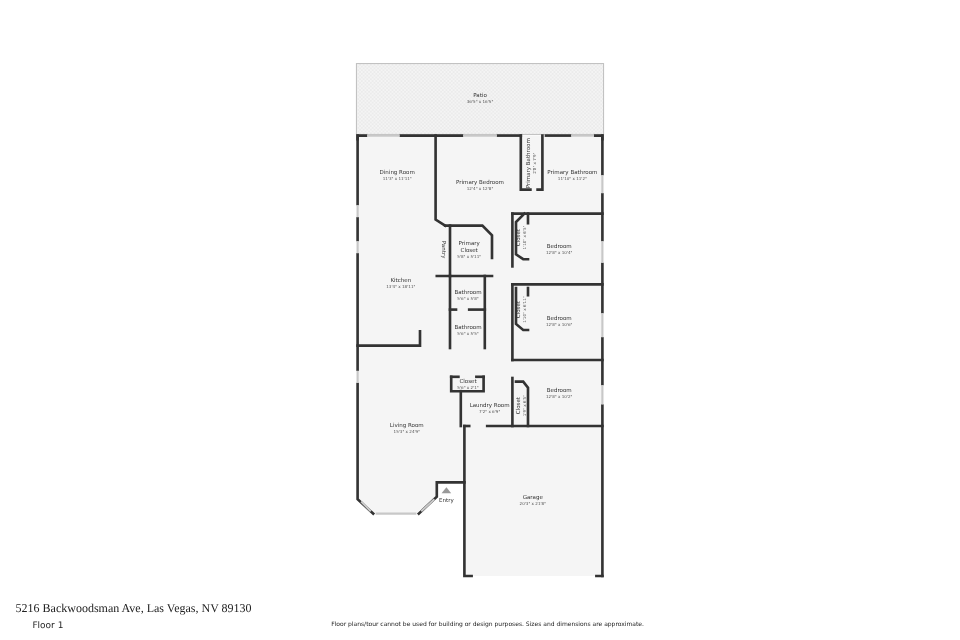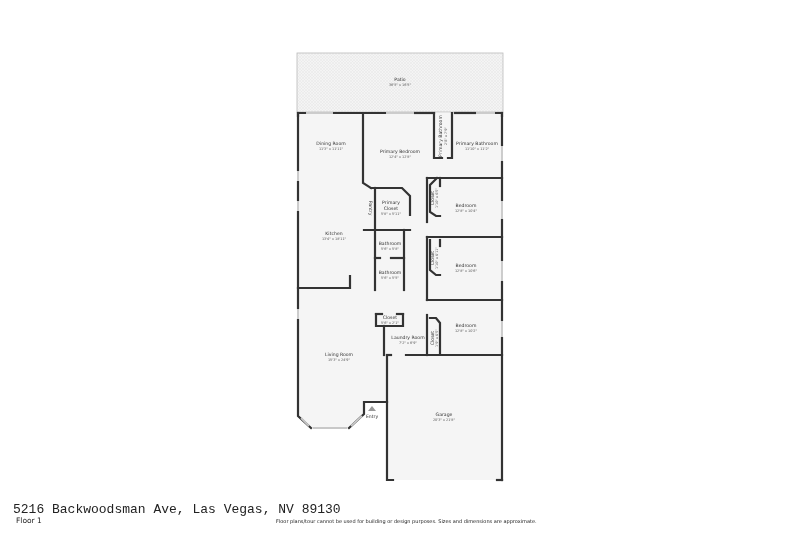--- a/index.html
+++ b/index.html
@@ -1,22 +1,22 @@
 <!DOCTYPE html>
 <html><head>
 <meta charset="utf-8">
 <style>
   html, body { margin:0; padding:0; background:#ffffff; }
   body { width:800px; height:533px; position:relative; overflow:hidden; font-family:"DejaVu Sans", sans-serif; }
   #plan { position:absolute; left:0; top:0; width:800px; height:533px; }
   .lbl { font-family:"DejaVu Sans", sans-serif; fill:#333; text-anchor:middle; }
   .rname { font-size:4.6px; }
   .rdim { font-size:3.4px; fill:#555; }
-  .footer-address { position:absolute; left:13px; top:502px; font-size:13px; color:#222; font-family:Liberation Mono, monospace; }
-  .footer-floor { position:absolute; left:16px; top:516px; font-size:7.5px; color:#222; font-family:"DejaVu Sans", sans-serif; }
+  .footer-address { position:absolute; left:13px; top:502px; font-size:10px; color:#222; font-family:Liberation Serif, serif; }
+  .footer-floor { position:absolute; left:27px; top:516px; font-size:7.5px; color:#222; font-family:"DejaVu Sans", sans-serif; }
   .footer-disclaimer { position:absolute; left:276px; top:518px; font-size:5px; color:#222; font-family:"DejaVu Sans", sans-serif; white-space:nowrap; }
 </style>
 </head>
 <body>
 
 <svg id="plan" viewBox="0 0 800 533" xmlns="http://www.w3.org/2000/svg">
   <defs>
     <pattern id="hatch" width="3" height="3" patternUnits="userSpaceOnUse">
       <rect width="3" height="3" fill="#f4f4f4"></rect>
       <path d="M0 0 L3 3 M3 0 L0 3" stroke="#e2e2e2" stroke-width="0.4"></path>

